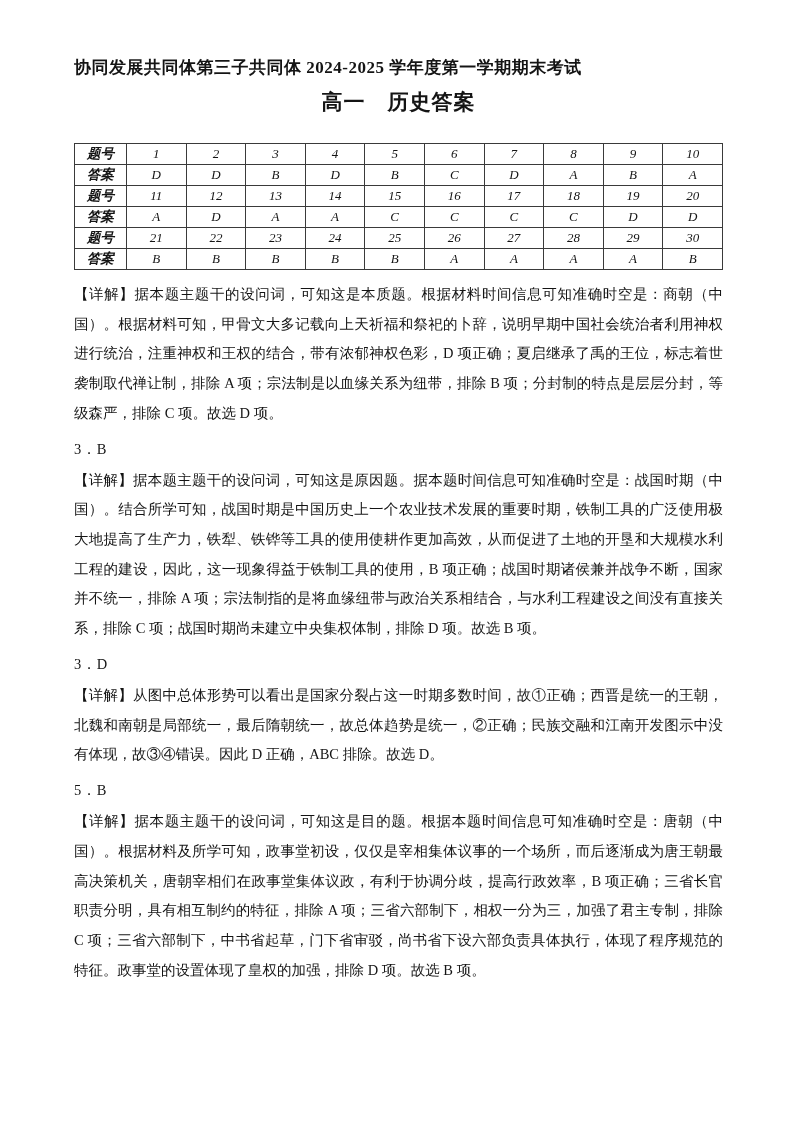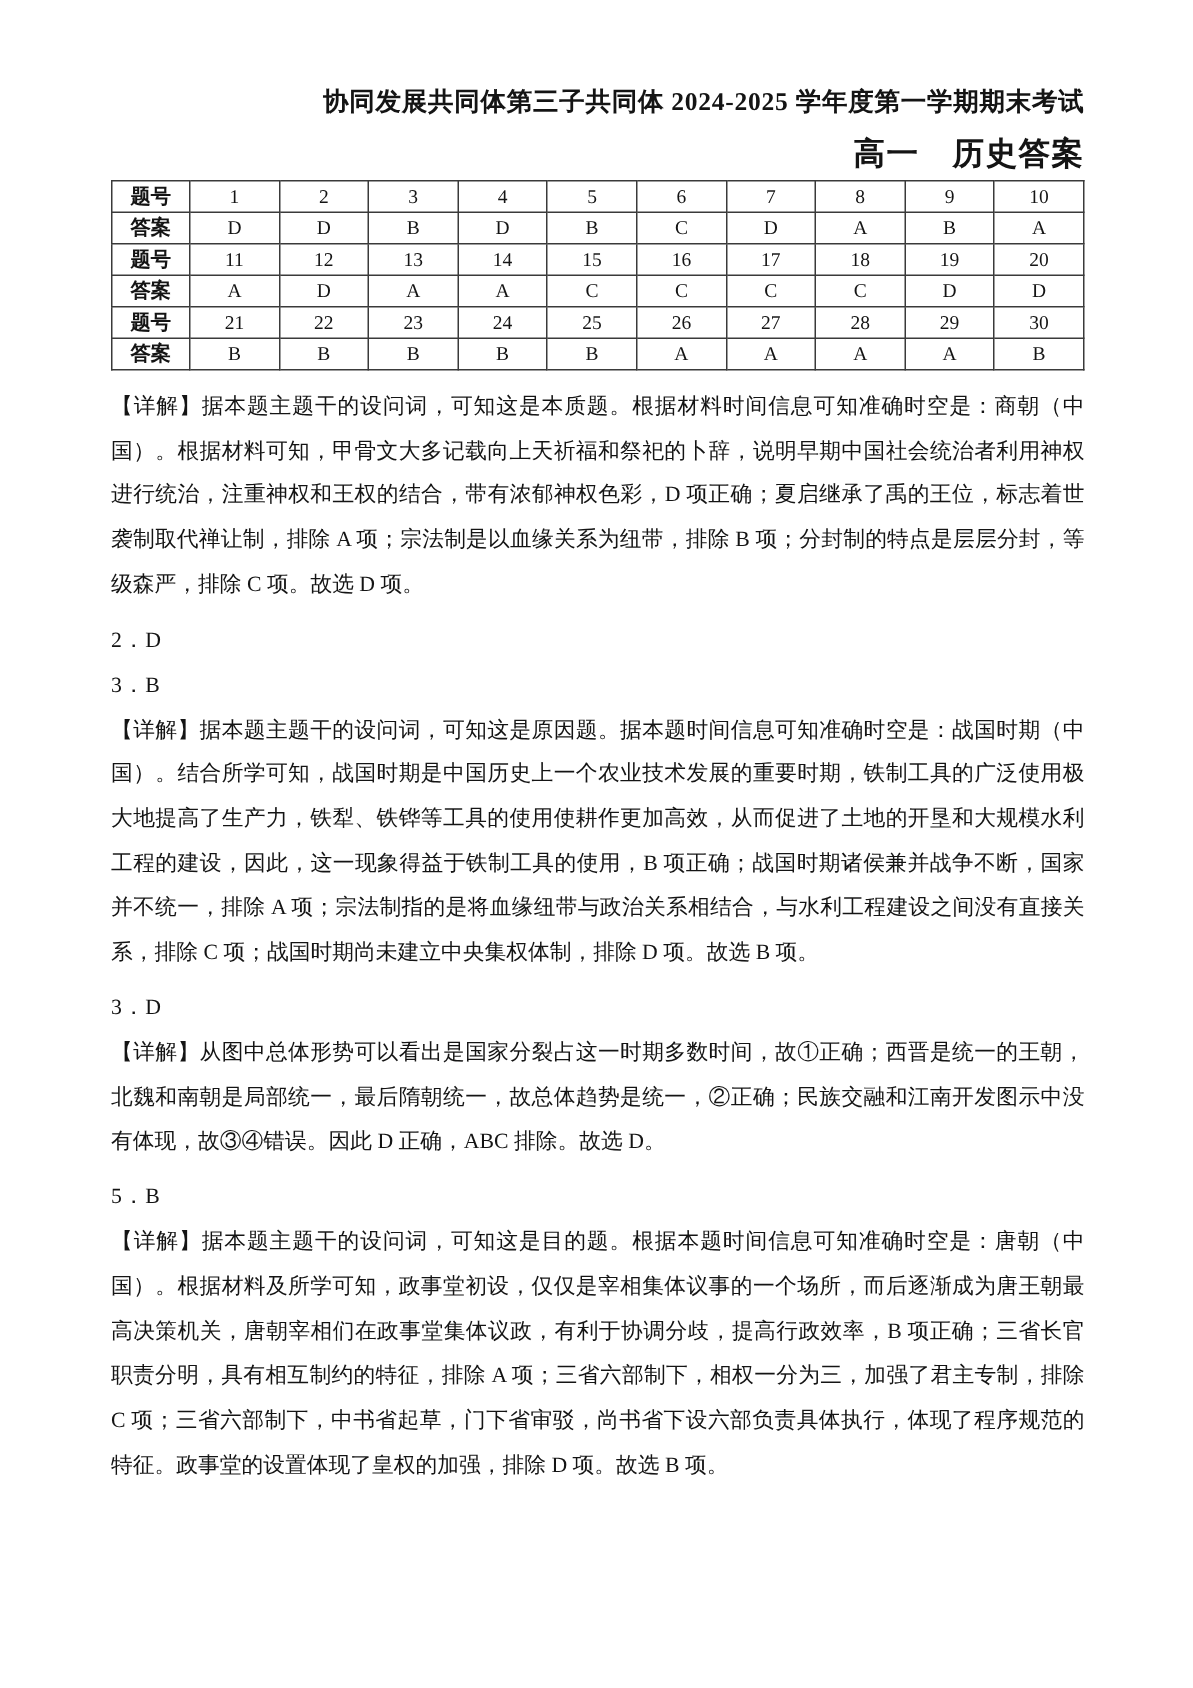--- a/index.html
+++ b/index.html
@@ -7,37 +7,38 @@
   body {
     width: 795px;
     min-height: 1125px;
     margin: 0 auto;
     font-family: "Liberation Serif", "DejaVu Serif", serif;
     color: #141414;
   }
   .page { padding: 56px 72px 40px 74px; }
 
   .title {
-    text-align: right;
+    text-align: left;
     font-size: 17px;
     font-weight: bold;
     letter-spacing: 0.5px;
   }
   .subtitle {
-    text-align: right;
+    text-align: center;
     font-size: 21px;
     font-weight: bold;
     margin-top: 9px;
     letter-spacing: 1px;
   }
 
   table.answers {
     width: 100%;
     border-collapse: collapse;
-    margin-top: 4px;
+    margin-top: 27px;
+    font-style: italic;
   }
   table.answers td {
     border: 1px solid #3a3a3a;
     text-align: center;
     font-size: 13px;
     height: 21px;
     padding: 1px 2px;
     font-family: "Liberation Serif", "DejaVu Serif", serif;
   }
   table.answers td.row-label {
@@ -145,21 +146,20 @@
           <td>A</td>
           <td>A</td>
           <td>A</td>
           <td>B</td>
         </tr>
       </tbody>
   </table>
 
   <div class="explanations">
       <p class="detail">【详解】据本题主题干的设问词，可知这是本质题。根据材料时间信息可知准确时空是：商朝（中国）。根据材料可知，甲骨文大多记载向上天祈福和祭祀的卜辞，说明早期中国社会统治者利用神权进行统治，注重神权和王权的结合，带有浓郁神权色彩，D 项正确；夏启继承了禹的王位，标志着世袭制取代禅让制，排除 A 项；宗法制是以血缘关系为纽带，排除 B 项；分封制的特点是层层分封，等级森严，排除 C 项。故选 D 项。</p>
-      <p class="answer-number">2．D</p>
       <p class="answer-number">3．B</p>
       <p class="detail">【详解】据本题主题干的设问词，可知这是原因题。据本题时间信息可知准确时空是：战国时期（中国）。结合所学可知，战国时期是中国历史上一个农业技术发展的重要时期，铁制工具的广泛使用极大地提高了生产力，铁犁、铁铧等工具的使用使耕作更加高效，从而促进了土地的开垦和大规模水利工程的建设，因此，这一现象得益于铁制工具的使用，B 项正确；战国时期诸侯兼并战争不断，国家并不统一，排除 A 项；宗法制指的是将血缘纽带与政治关系相结合，与水利工程建设之间没有直接关系，排除 C 项；战国时期尚未建立中央集权体制，排除 D 项。故选 B 项。</p>
       <p class="answer-number">3．D</p>
       <p class="detail">【详解】从图中总体形势可以看出是国家分裂占这一时期多数时间，故①正确；西晋是统一的王朝，北魏和南朝是局部统一，最后隋朝统一，故总体趋势是统一，②正确；民族交融和江南开发图示中没有体现，故③④错误。因此 D 正确，ABC 排除。故选 D。</p>
       <p class="answer-number">5．B</p>
       <p class="detail">【详解】据本题主题干的设问词，可知这是目的题。根据本题时间信息可知准确时空是：唐朝（中国）。根据材料及所学可知，政事堂初设，仅仅是宰相集体议事的一个场所，而后逐渐成为唐王朝最高决策机关，唐朝宰相们在政事堂集体议政，有利于协调分歧，提高行政效率，B 项正确；三省长官职责分明，具有相互制约的特征，排除 A 项；三省六部制下，相权一分为三，加强了君主专制，排除 C 项；三省六部制下，中书省起草，门下省审驳，尚书省下设六部负责具体执行，体现了程序规范的特征。政事堂的设置体现了皇权的加强，排除 D 项。故选 B 项。</p>
     </div>
 </div>
 
 </body></html>

